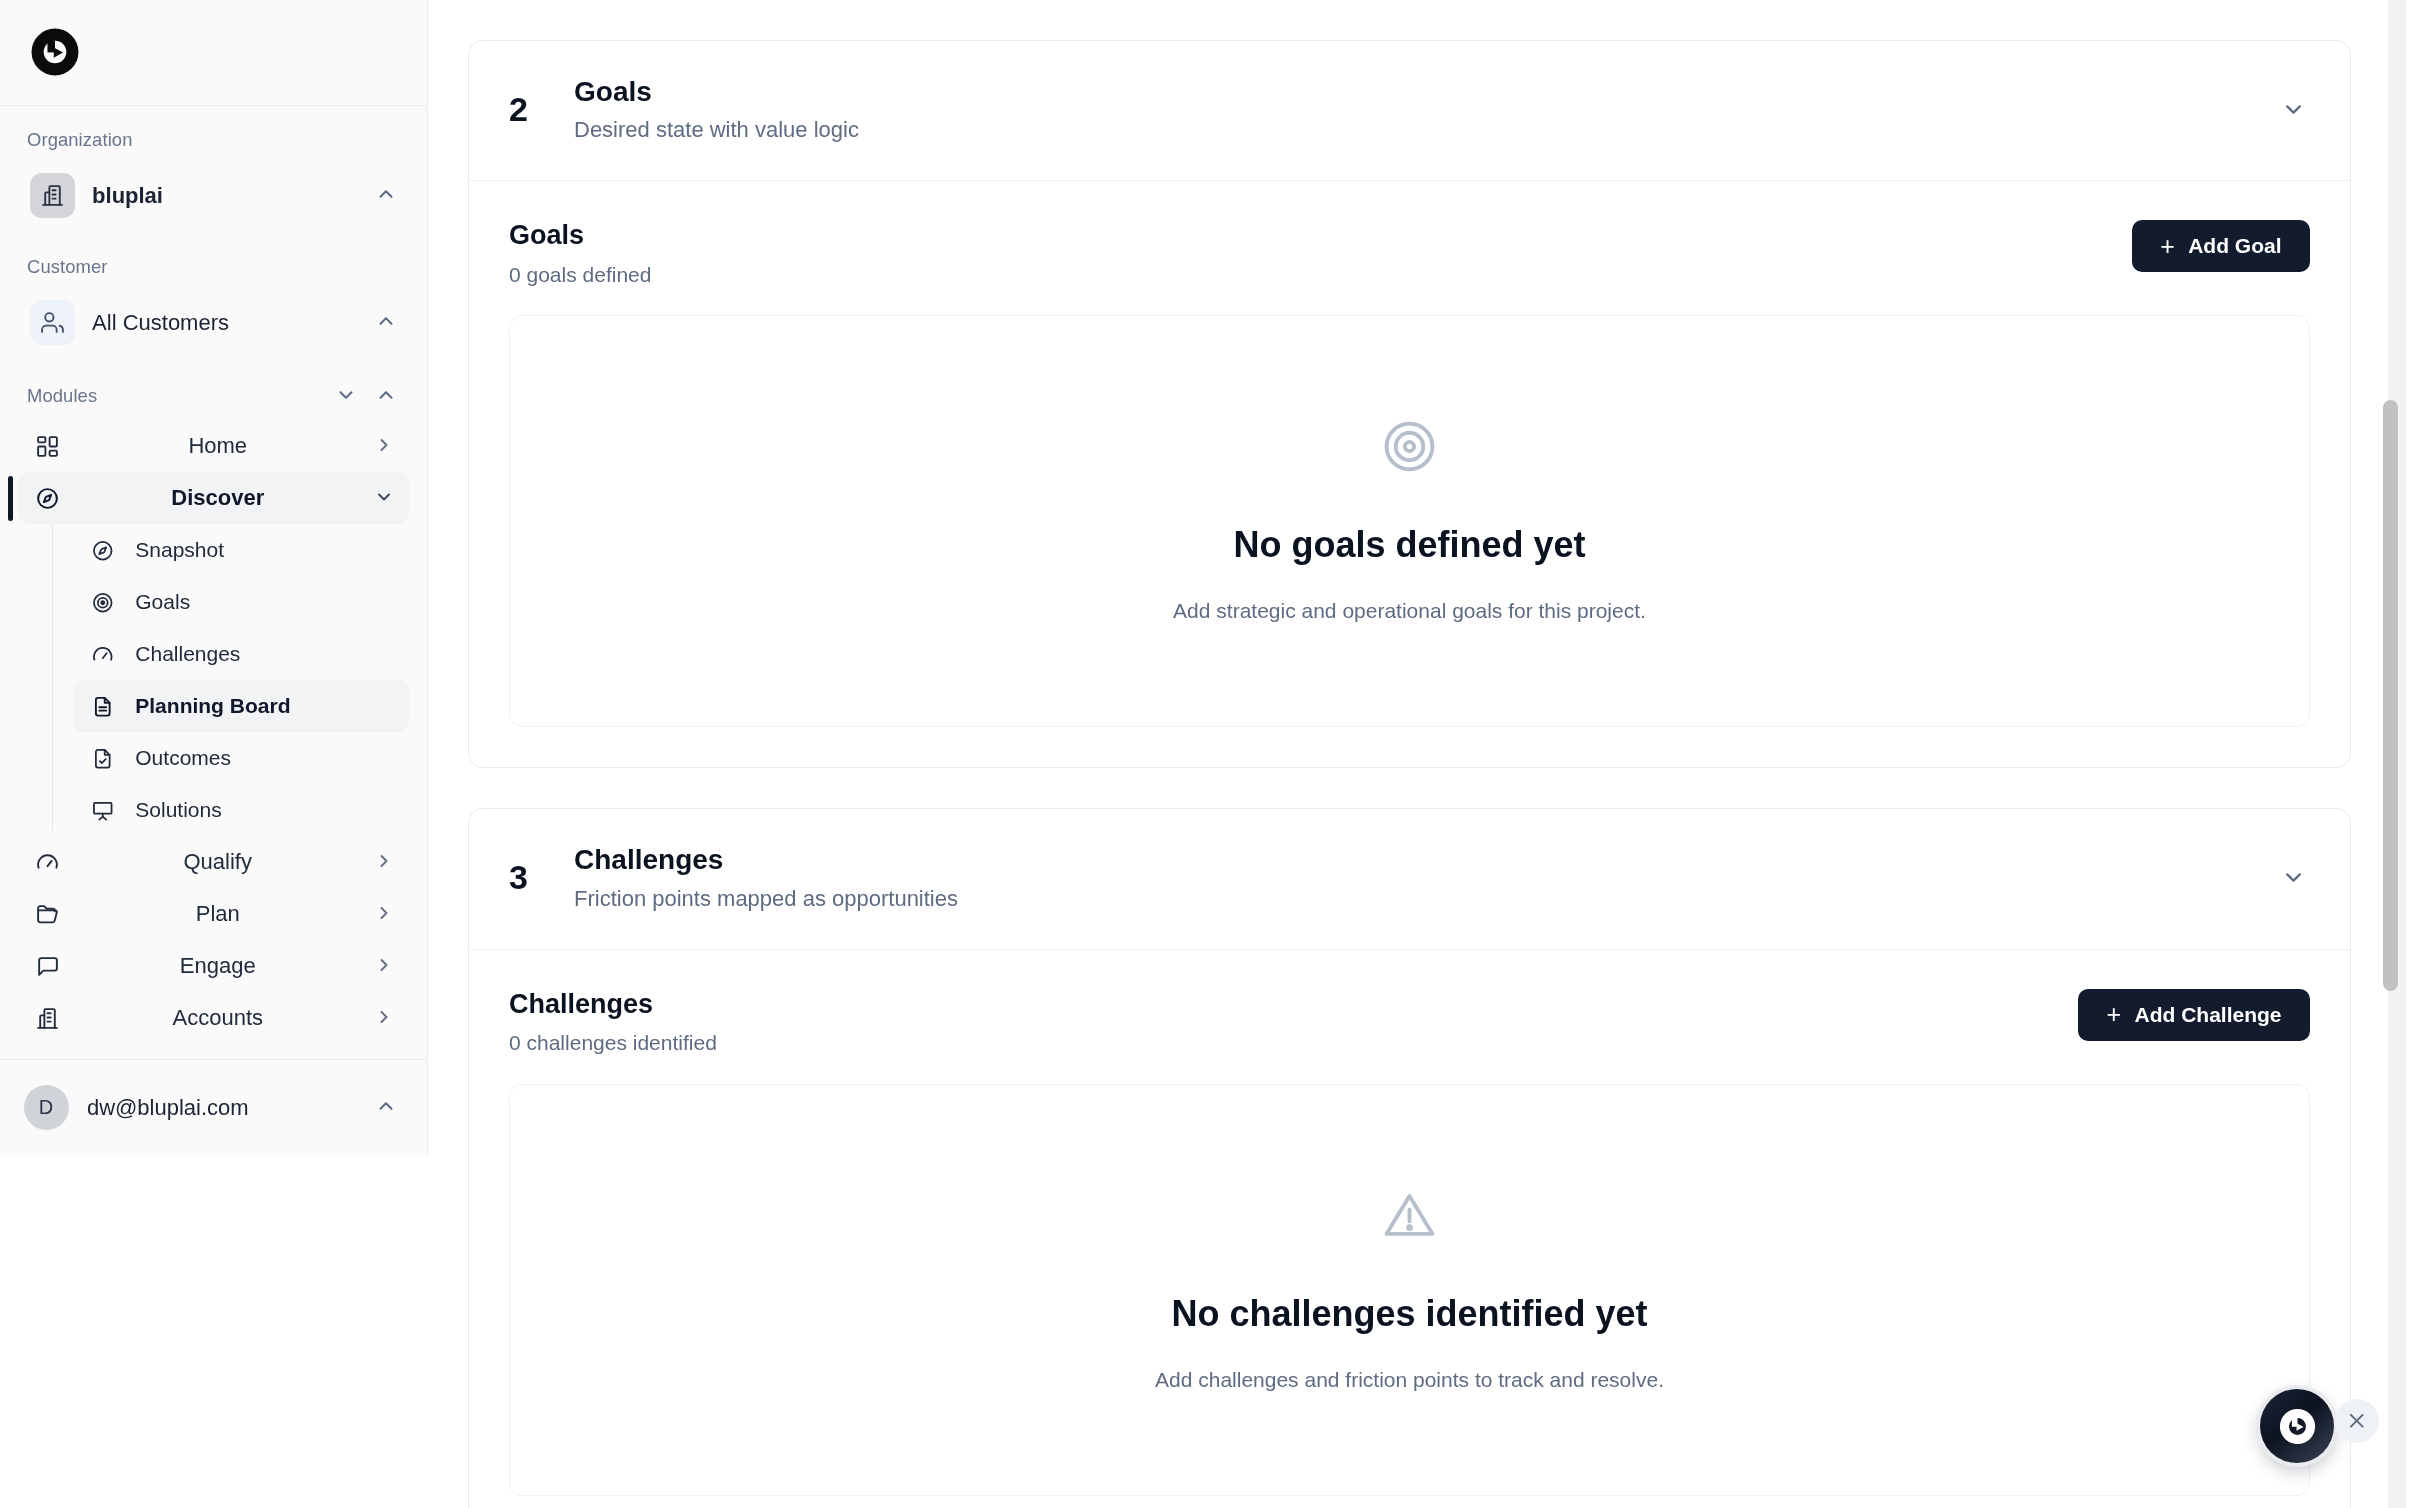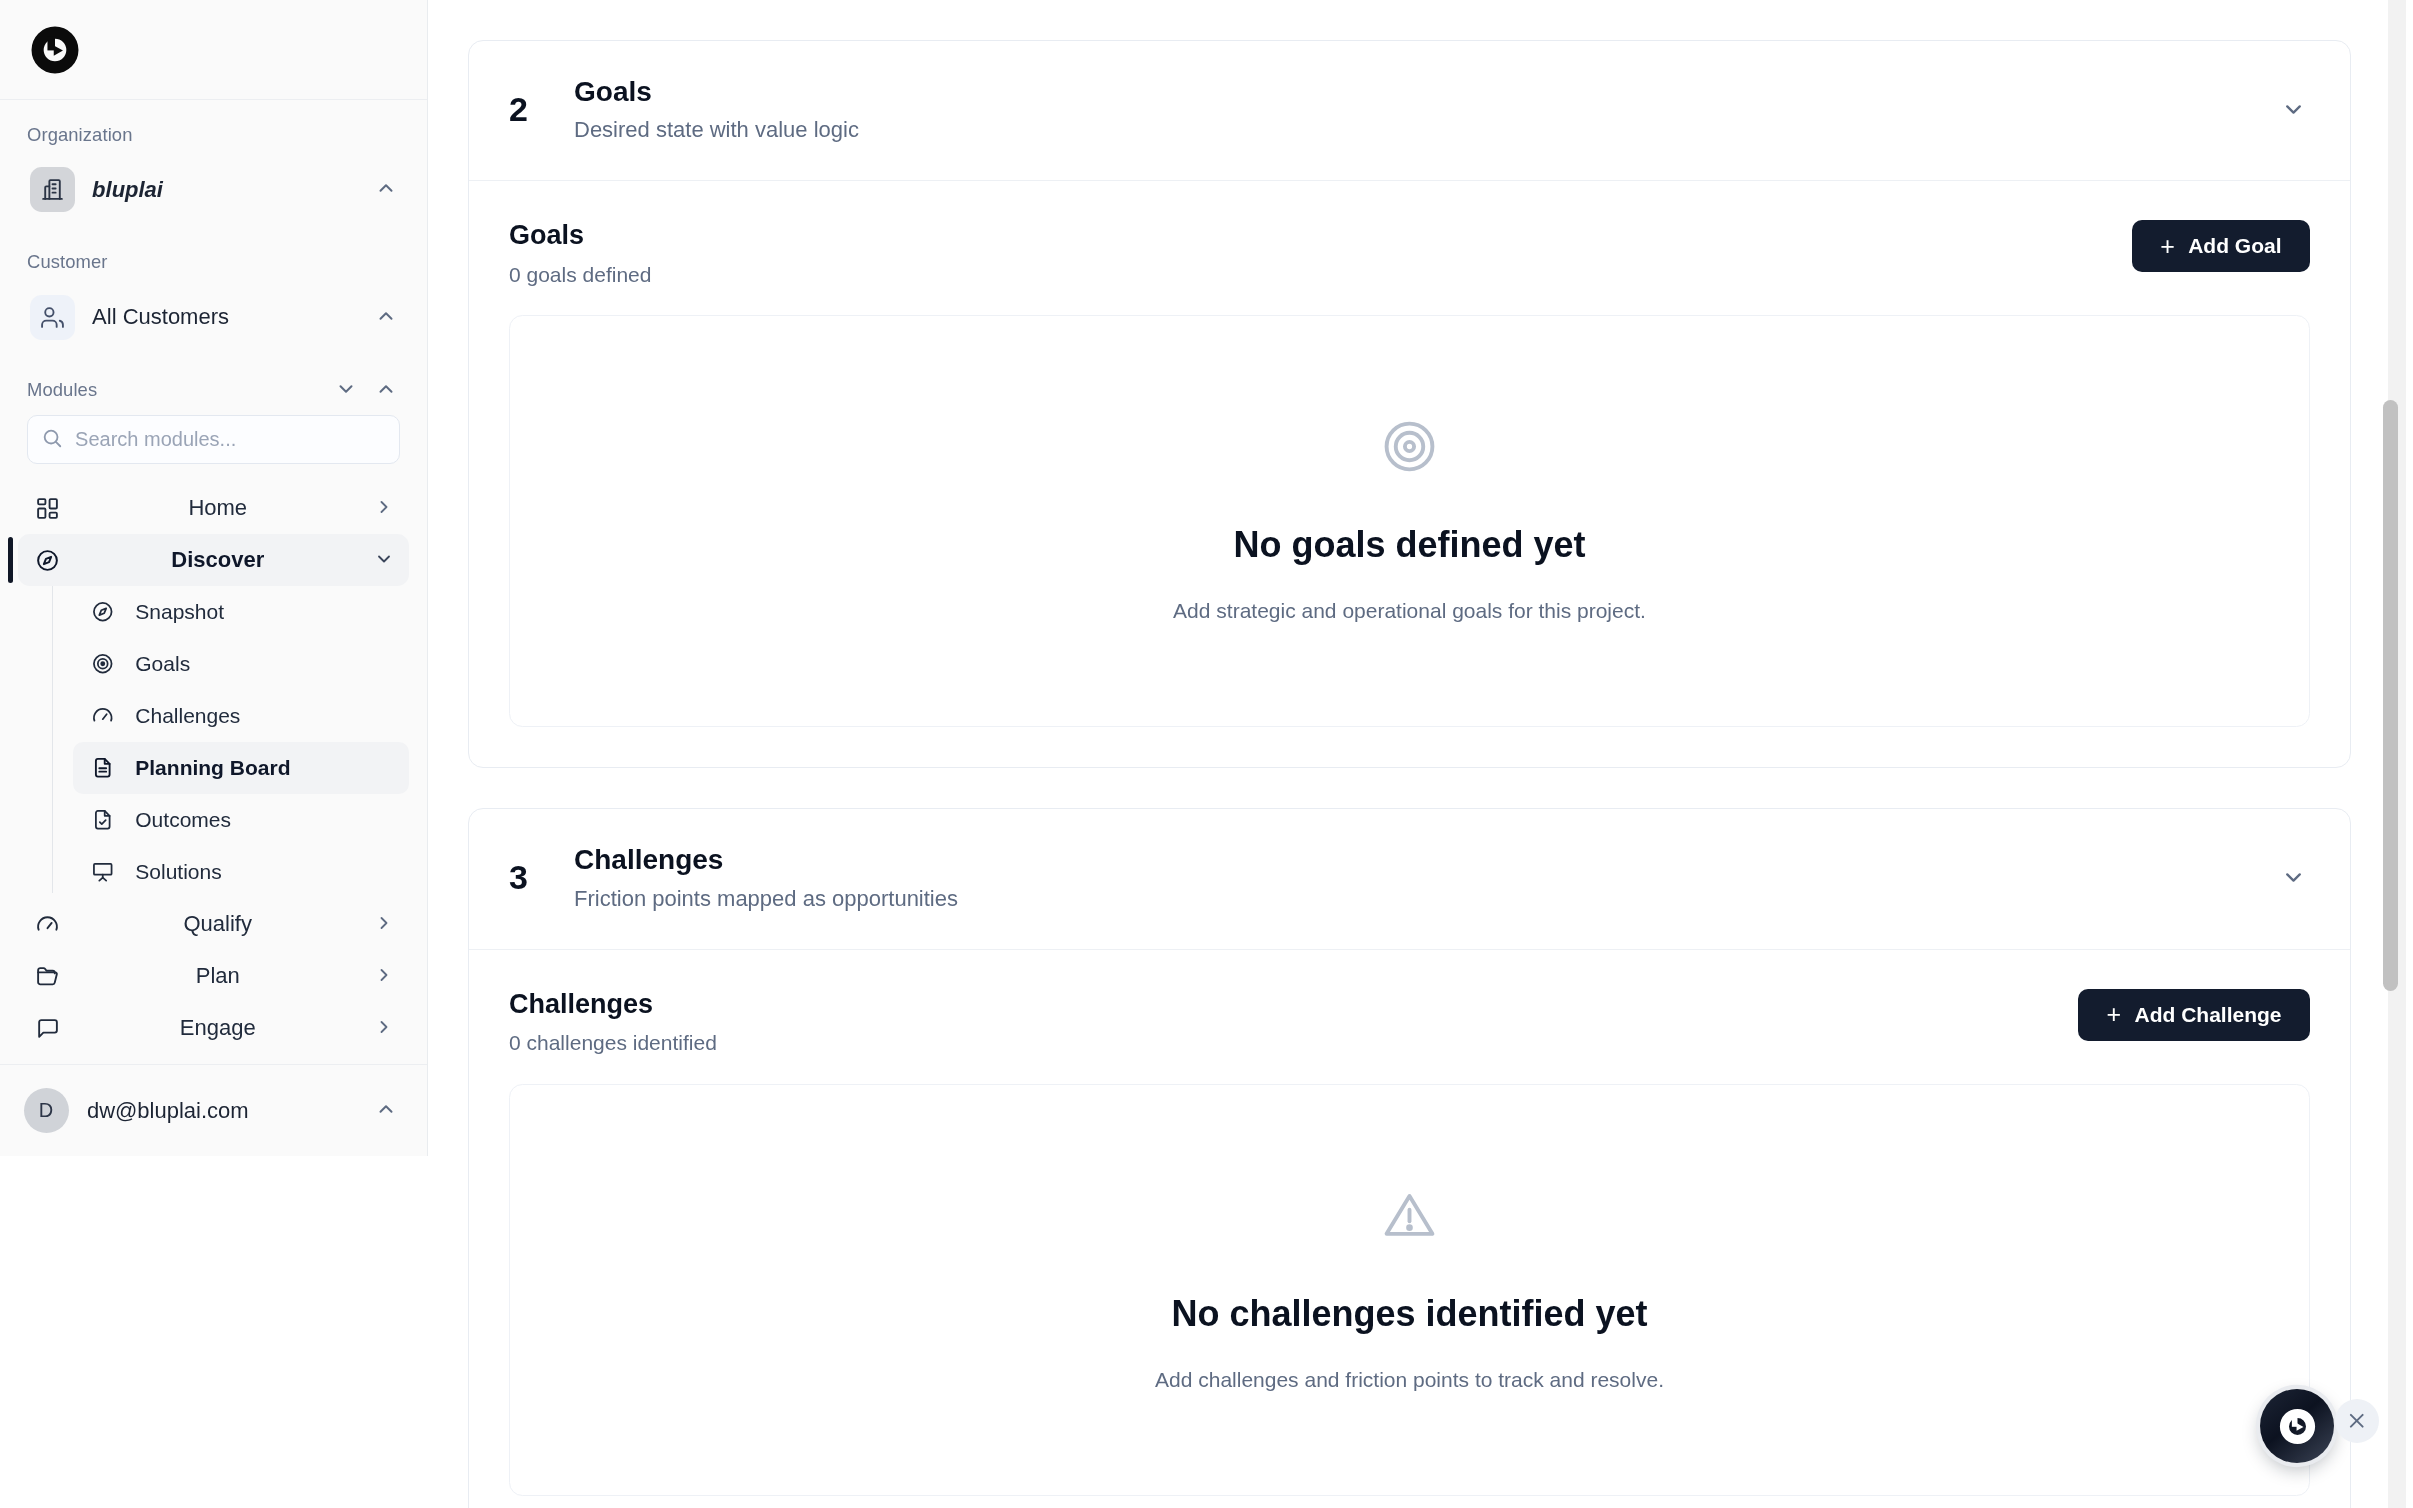--- a/index.html
+++ b/index.html
@@ -51,21 +51,21 @@
     cursor: pointer;
   }
   .pick-icon {
     width: 45px; height: 45px; border-radius: 11.7px;
     display: flex; align-items: center; justify-content: center;
     flex: 0 0 45px;
   }
   .pick-icon.org { background: #d3d5d9; }
   .pick-icon.cust { background: #eef2f9; }
   .pick-label { font-size: 22px; color: #1c2433; font-weight: 500; flex: 1 1 auto; }
-  .pick-label.bold { font-weight: 700; font-style: italic; }
+  .pick-label.bold { font-weight: 700; }
 
   .sb-gap-24 { height: 30px; }
 
   .search-wrap { padding: 0 27px 0 27px; margin-bottom: 18.4px; }
   .search-box {
     height: 49px; border: 0.8px solid #e3e8f0; border-radius: 10px;
     background: #fcfdff; display: flex; align-items: center;
     padding: 0 13.4px; gap: 11.7px;
   }
   .search-box input {
@@ -265,31 +265,20 @@
               </svg>
           </span>
           <span>
             <svg width="22" height="22" viewBox="0 0 24 24" fill="none" stroke="#5e6b82" stroke-width="2.2" stroke-linecap="round" stroke-linejoin="round">
                 <polyline points="18 15 12 9 6 15"></polyline>
               </svg>
           </span>
         </span>
       </div>
 
-      <div class="search-wrap">
-        <div class="search-box">
-          <span>
-            <svg width="22" height="22" viewBox="0 0 24 24" fill="none" stroke="#8e99ad" stroke-width="2" stroke-linecap="round" stroke-linejoin="round">
-                <circle cx="11" cy="11" r="7"></circle>
-                <line x1="21" y1="21" x2="16.5" y2="16.5"></line>
-              </svg>
-          </span>
-          <input type="text" placeholder="Search modules..." style="">
-        </div>
-      </div>
 
       <div class="nav-list">
 
         <div class="nav-item">
           <span class="nav-ico">
             <svg width="25" height="25" viewBox="0 0 24 24" fill="none" stroke="#212b3c" stroke-width="1.8" stroke-linecap="round" stroke-linejoin="round">
                 <rect x="3" y="3" width="7" height="5" rx="1"></rect>
                 <rect x="3" y="12" width="7" height="9" rx="1"></rect>
                 <rect x="14" y="3" width="7" height="9" rx="1"></rect>
                 <rect x="14" y="16" width="7" height="5" rx="1"></rect>

